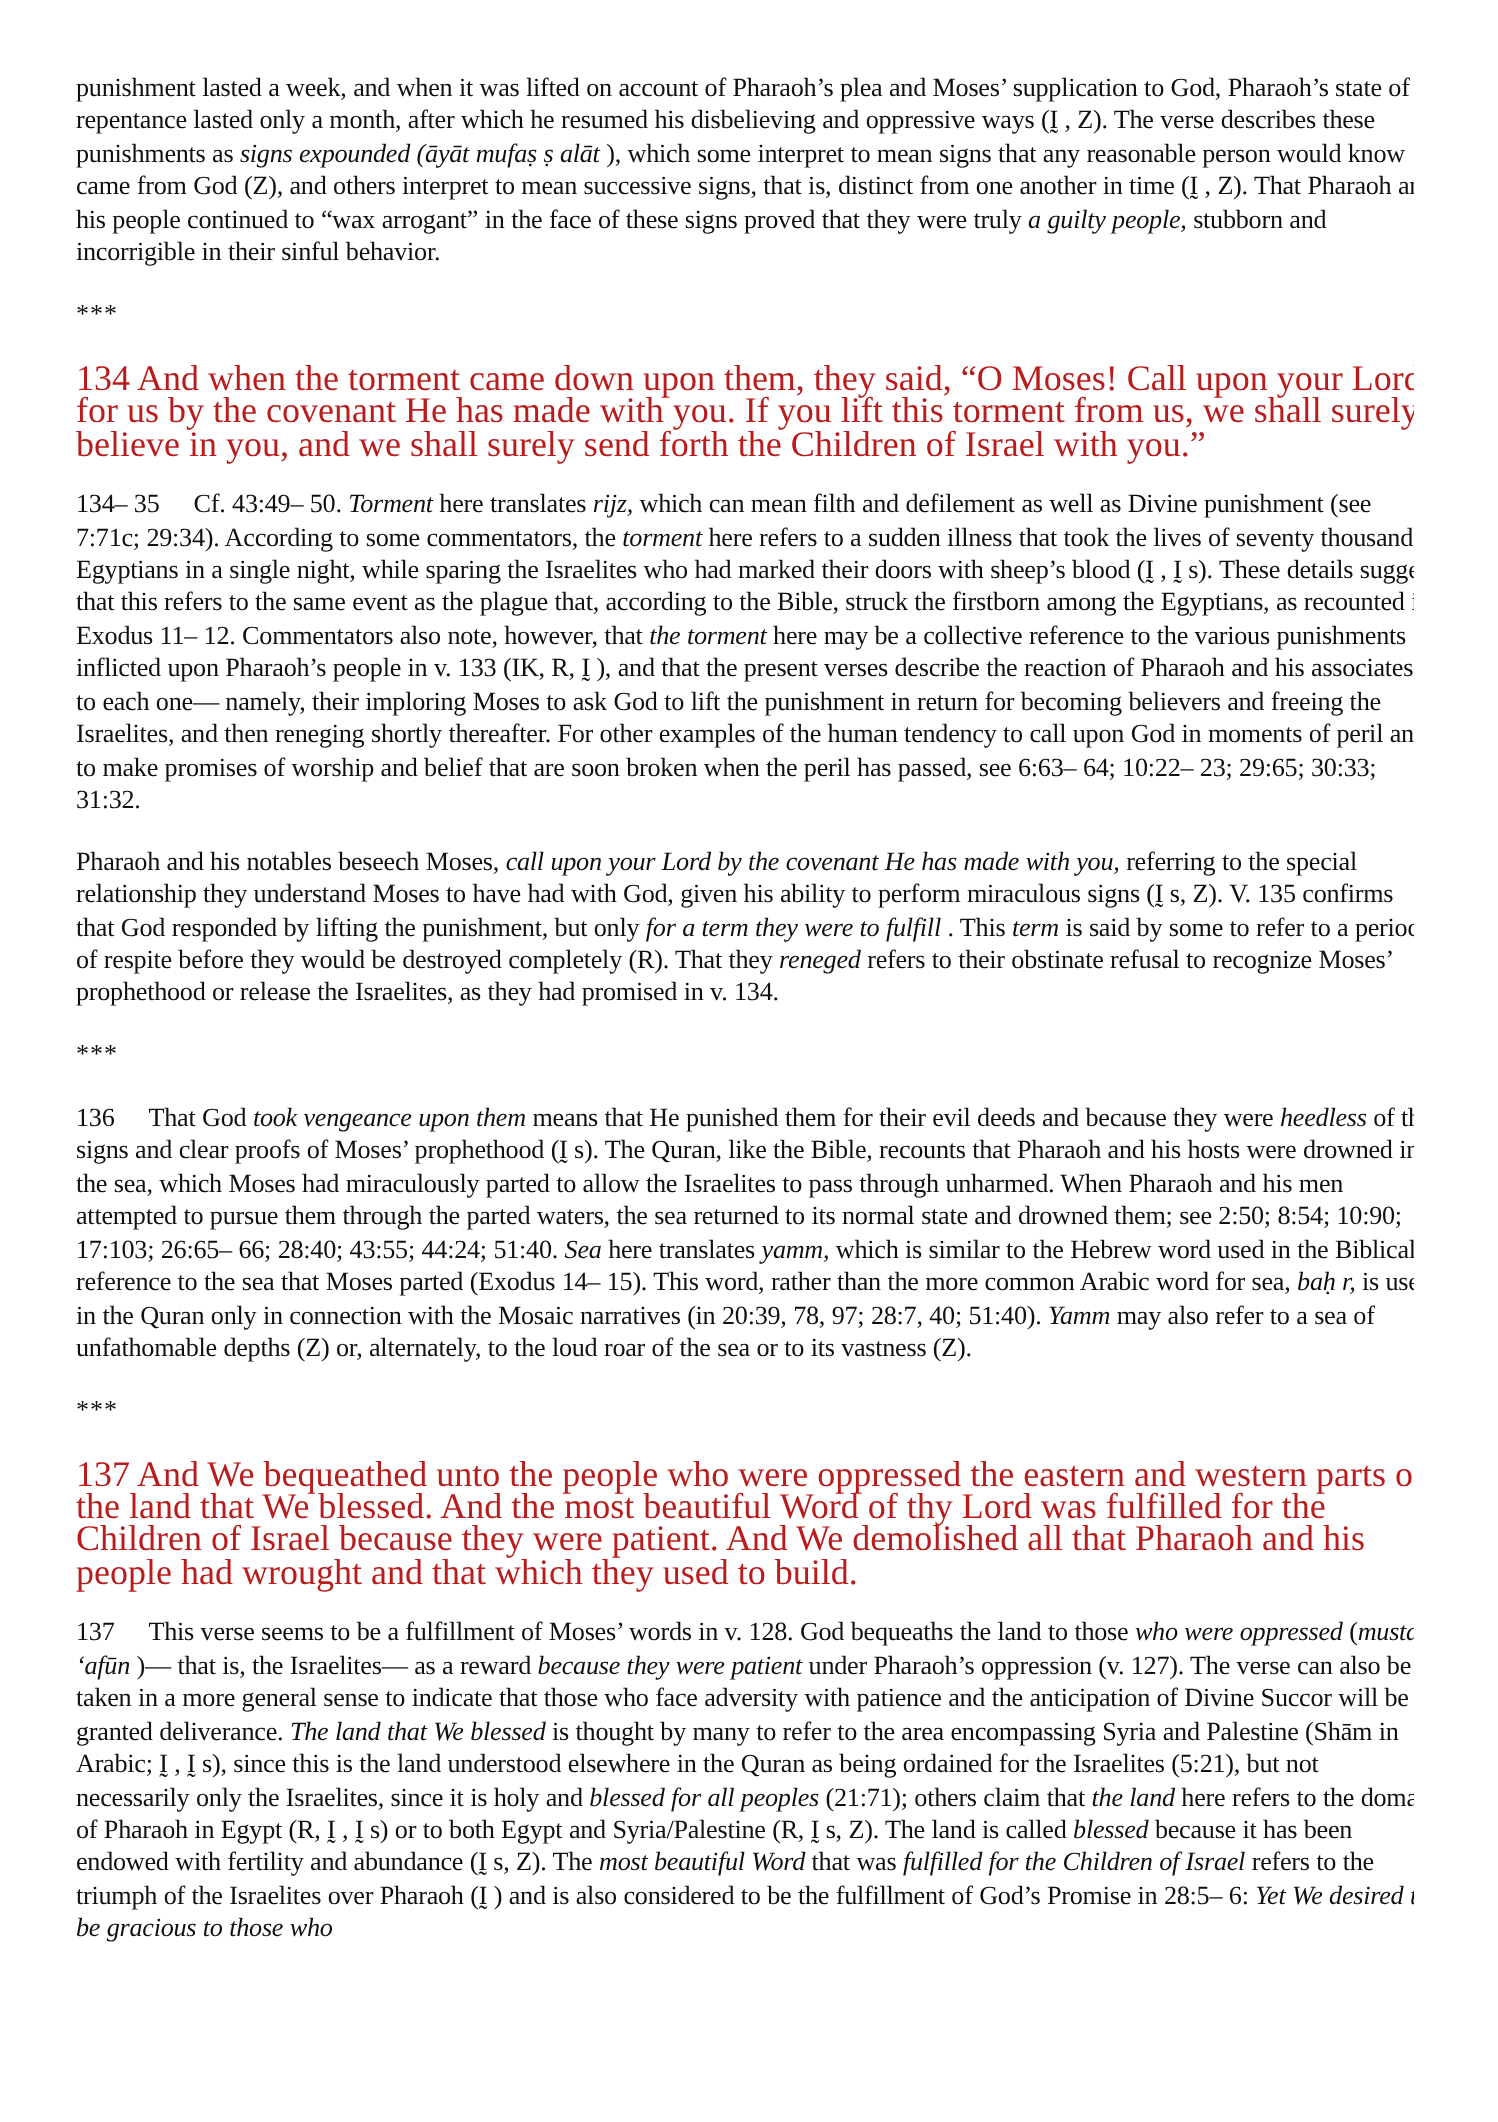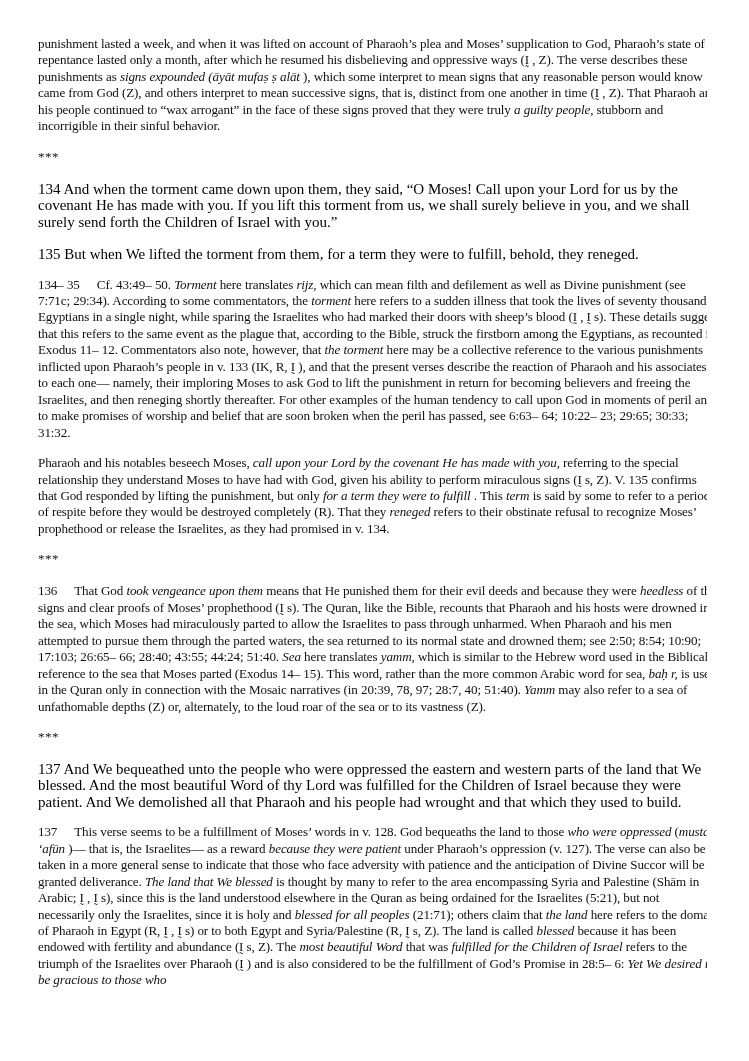--- a/index.html
+++ b/index.html
@@ -32,23 +32,23 @@
     letter-spacing: -0.01em;
     word-spacing: 0.01em;
     color: #101010;
   }
   p.para:last-child {
     margin-bottom: 0;
   }
   
   p.verse {
     margin: 16px 0 14px 0;
-    font-size: 15px;
+    font-size: 18px;
     line-height: 16.45px;
-    color: #000000;
+    color: #b91c1c;
   }
   
   .sep {
     margin: 0 0 16px 0;
     font-size: 13px;
     line-height: 16px;
     letter-spacing: 0.5px;
     color: #101010;
   }
   
@@ -64,21 +64,20 @@
 
 <div class="page">
   <div class="column">
 
     <p class="para gap-lg">punishment lasted a week, and when it was lifted on account of Pharaoh’s plea and Moses’ supplication to God, Pharaoh’s state of repentance lasted only a month, after which he resumed his disbelieving and oppressive ways (Ḭ , Z). The verse describes these punishments as <i>signs expounded (āyāt mufaṣ ṣ alāt </i>), which some interpret to mean signs that any reasonable person would know came from God (Z), and others interpret to mean successive signs, that is, distinct from one another in time (Ḭ , Z). That Pharaoh and his people continued to “wax arrogant” in the face of these signs proved that they were truly <i>a guilty people,</i> stubborn and incorrigible in their sinful behavior.</p>
 
     <div class="sep">***</div>
 
     <p class="verse gap-md">134 And when the torment came down upon them, they said, “O Moses! Call upon your Lord for us by the covenant He has made with you. If you lift this torment from us, we shall surely believe in you, and we shall surely send forth the Children of Israel with you.”</p>
 
-    <p class="verse gap-lg">135 But when We lifted the torment from them, for a term they were to fulfill, behold, they reneged.</p>
 
     <p class="para gap-lg"><span>134– 35</span><span class="num-gap"></span>Cf. 43:49– 50. <i>Torment</i> here translates <i>rijz,</i> which can mean filth and defilement as well as Divine punishment (see 7:71c; 29:34). According to some commentators, the <i>torment</i> here refers to a sudden illness that took the lives of seventy thousand Egyptians in a single night, while sparing the Israelites who had marked their doors with sheep’s blood (Ḭ , Ḭ s). These details suggest that this refers to the same event as the plague that, according to the Bible, struck the firstborn among the Egyptians, as recounted in Exodus 11– 12. Commentators also note, however, that <i>the torment</i> here may be a collective reference to the various punishments inflicted upon Pharaoh’s people in v. 133 (IK, R, Ḭ ), and that the present verses describe the reaction of Pharaoh and his associates to each one— namely, their imploring Moses to ask God to lift the punishment in return for becoming believers and freeing the Israelites, and then reneging shortly thereafter. For other examples of the human tendency to call upon God in moments of peril and to make promises of worship and belief that are soon broken when the peril has passed, see 6:63– 64; 10:22– 23; 29:65; 30:33; 31:32.</p>
 
     <p class="para pre-sep">Pharaoh and his notables beseech Moses, <i>call upon your Lord by the covenant He has made with you,</i> referring to the special relationship they understand Moses to have had with God, given his ability to perform miraculous signs (Ḭ s, Z). V. 135 confirms that God responded by lifting the punishment, but only <i>for a term they were to fulfill </i>. This <i>term</i> is said by some to refer to a period of respite before they would be destroyed completely (R). That they <i>reneged</i> refers to their obstinate refusal to recognize Moses’ prophethood or release the Israelites, as they had promised in v. 134.</p>
 
     <div class="sep">***</div>
 
 
     <p class="para pre-sep"><span>136</span><span class="num-gap"></span>That God <i>took vengeance upon them</i> means that He punished them for their evil deeds and because they were <i>heedless</i> of the signs and clear proofs of Moses’ prophethood (Ḭ s). The Quran, like the Bible, recounts that Pharaoh and his hosts were drowned in the sea, which Moses had miraculously parted to allow the Israelites to pass through unharmed. When Pharaoh and his men attempted to pursue them through the parted waters, the sea returned to its normal state and drowned them; see 2:50; 8:54; 10:90; 17:103; 26:65– 66; 28:40; 43:55; 44:24; 51:40. <i>Sea</i> here translates <i>yamm,</i> which is similar to the Hebrew word used in the Biblical reference to the sea that Moses parted (Exodus 14– 15). This word, rather than the more common Arabic word for sea, <i>baḥ r,</i> is used in the Quran only in connection with the Mosaic narratives (in 20:39, 78, 97; 28:7, 40; 51:40). <i>Yamm</i> may also refer to a sea of unfathomable depths (Z) or, alternately, to the loud roar of the sea or to its vastness (Z).</p>
 

